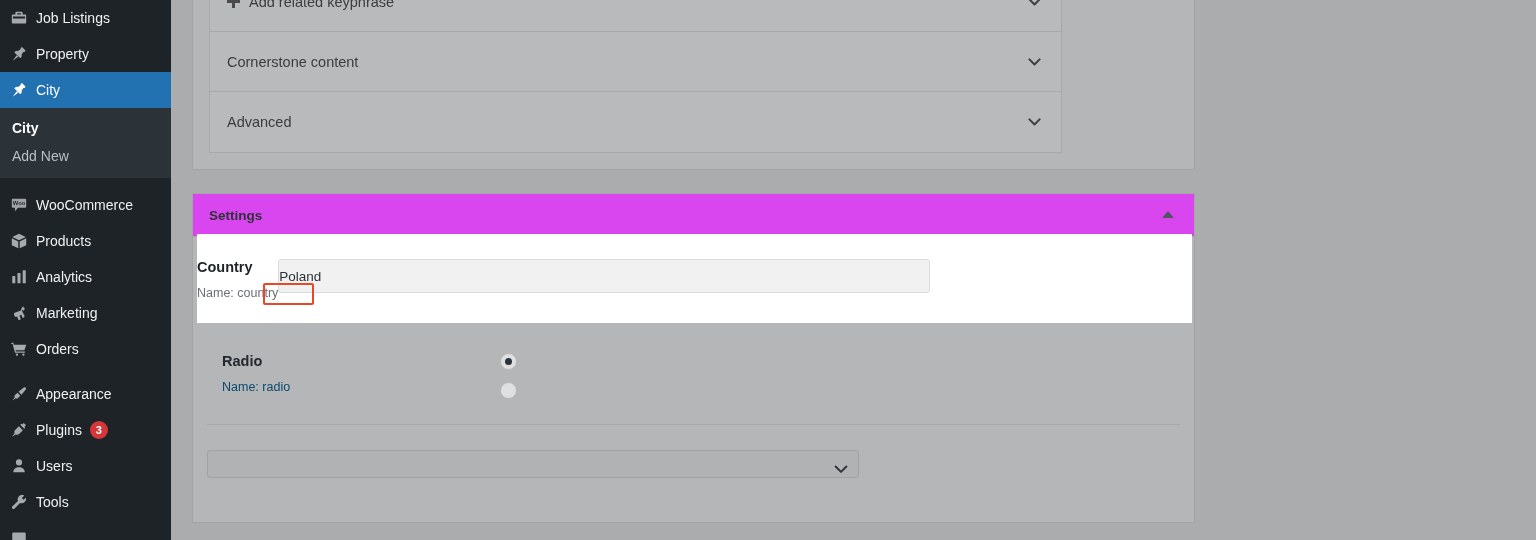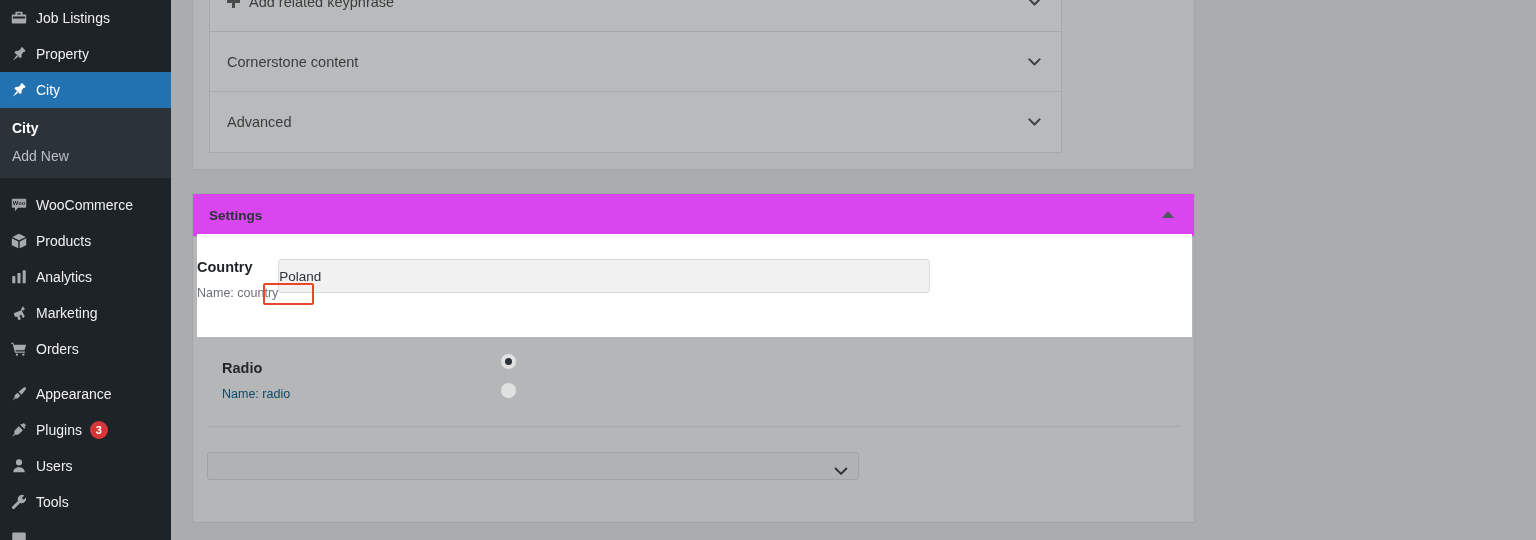--- a/index.html
+++ b/index.html
@@ -170,40 +170,39 @@
     align-items: flex-start;
     padding: 25px 0 25px 0;
     border-bottom: 1px solid #a7a9ab;
     min-height: 75px;
   }
   .field-row:last-child { border-bottom: none; }
   .field-row .f-labels {
     width: 290px;
     padding-left: 15px;
     padding-top: 2px;
-    margin-top: 7px;
   }
   .f-title {
     font-size: 14.5px;
     font-weight: 700;
     color: #23282d;
     margin-bottom: 11px;
   }
   .f-name {
     font-size: 12.5px;
     color: #0c4a6e;
     white-space: nowrap;
   }
   .f-name .nm-val { position: relative; }
 
   
   #row-country {
     position: absolute;
     left: 4px; top: 40px;
-    width: 995px; height: 103px;
+    width: 995px; height: 89px;
     background: #ffffff;
     border: none;
     display: flex;
     align-items: flex-start;
     padding: 25px 0 0 0;
     z-index: 12;
   }
   #row-country .f-title { color: #1d2327; }
   #row-country .f-name { color: #6c7076; }
 

